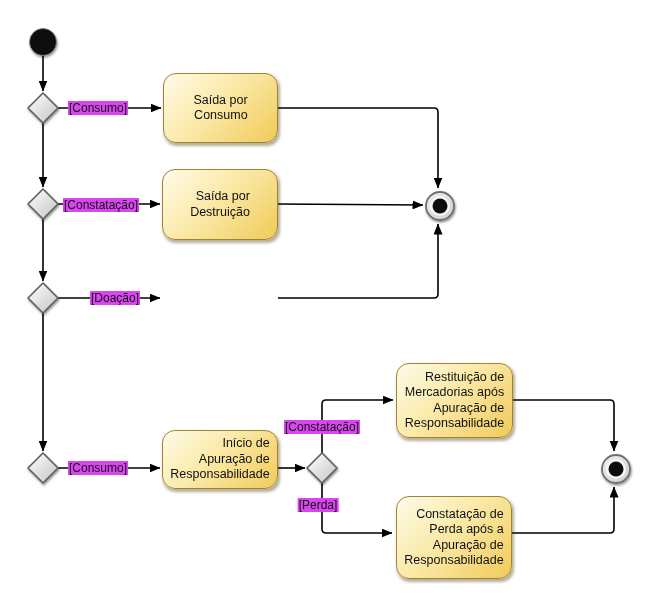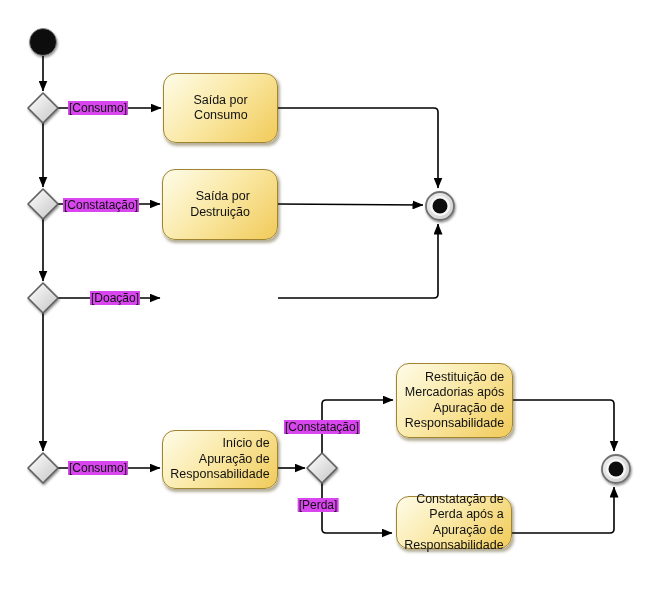--- a/index.html
+++ b/index.html
@@ -103,21 +103,21 @@
 
   <div class="activity" style="left:162px;top:430px;width:116px;height:59px;">Início de
 Apuração de
 Responsabilidade</div>
 
   <div class="activity" style="left:396px;top:363px;width:117px;height:75px;">Restituição de
 Mercadorias após
 Apuração de
 Responsabilidade</div>
 
-  <div class="activity" style="left:396px;top:496px;width:116px;height:53px;">Constatação de
+  <div class="activity" style="left:396px;top:496px;width:116px;height:83px;">Constatação de
 Perda após a
 Apuração de
 Responsabilidade</div>
 
   <div class="guard" style="left:98px;top:108px;">[Consumo]</div>
 
   <div class="guard" style="left:101px;top:205px;">[Constatação]</div>
 
   <div class="guard" style="left:101px;top:298px;margin-left:14px;">[Doação]</div>
 

